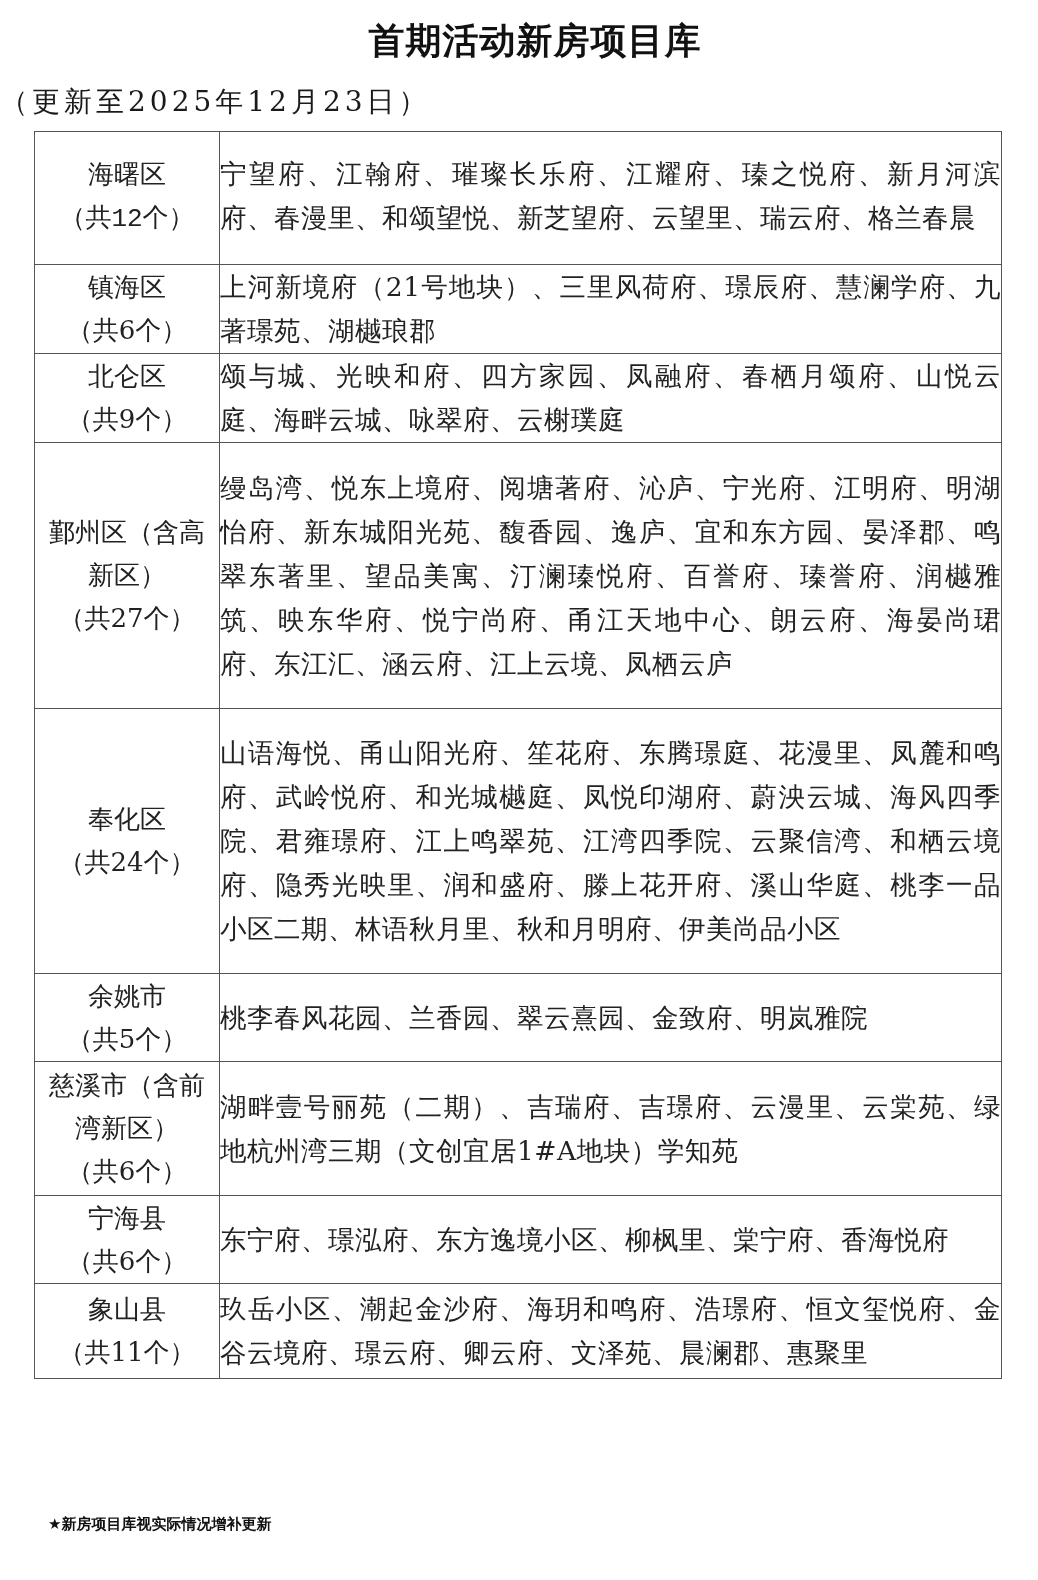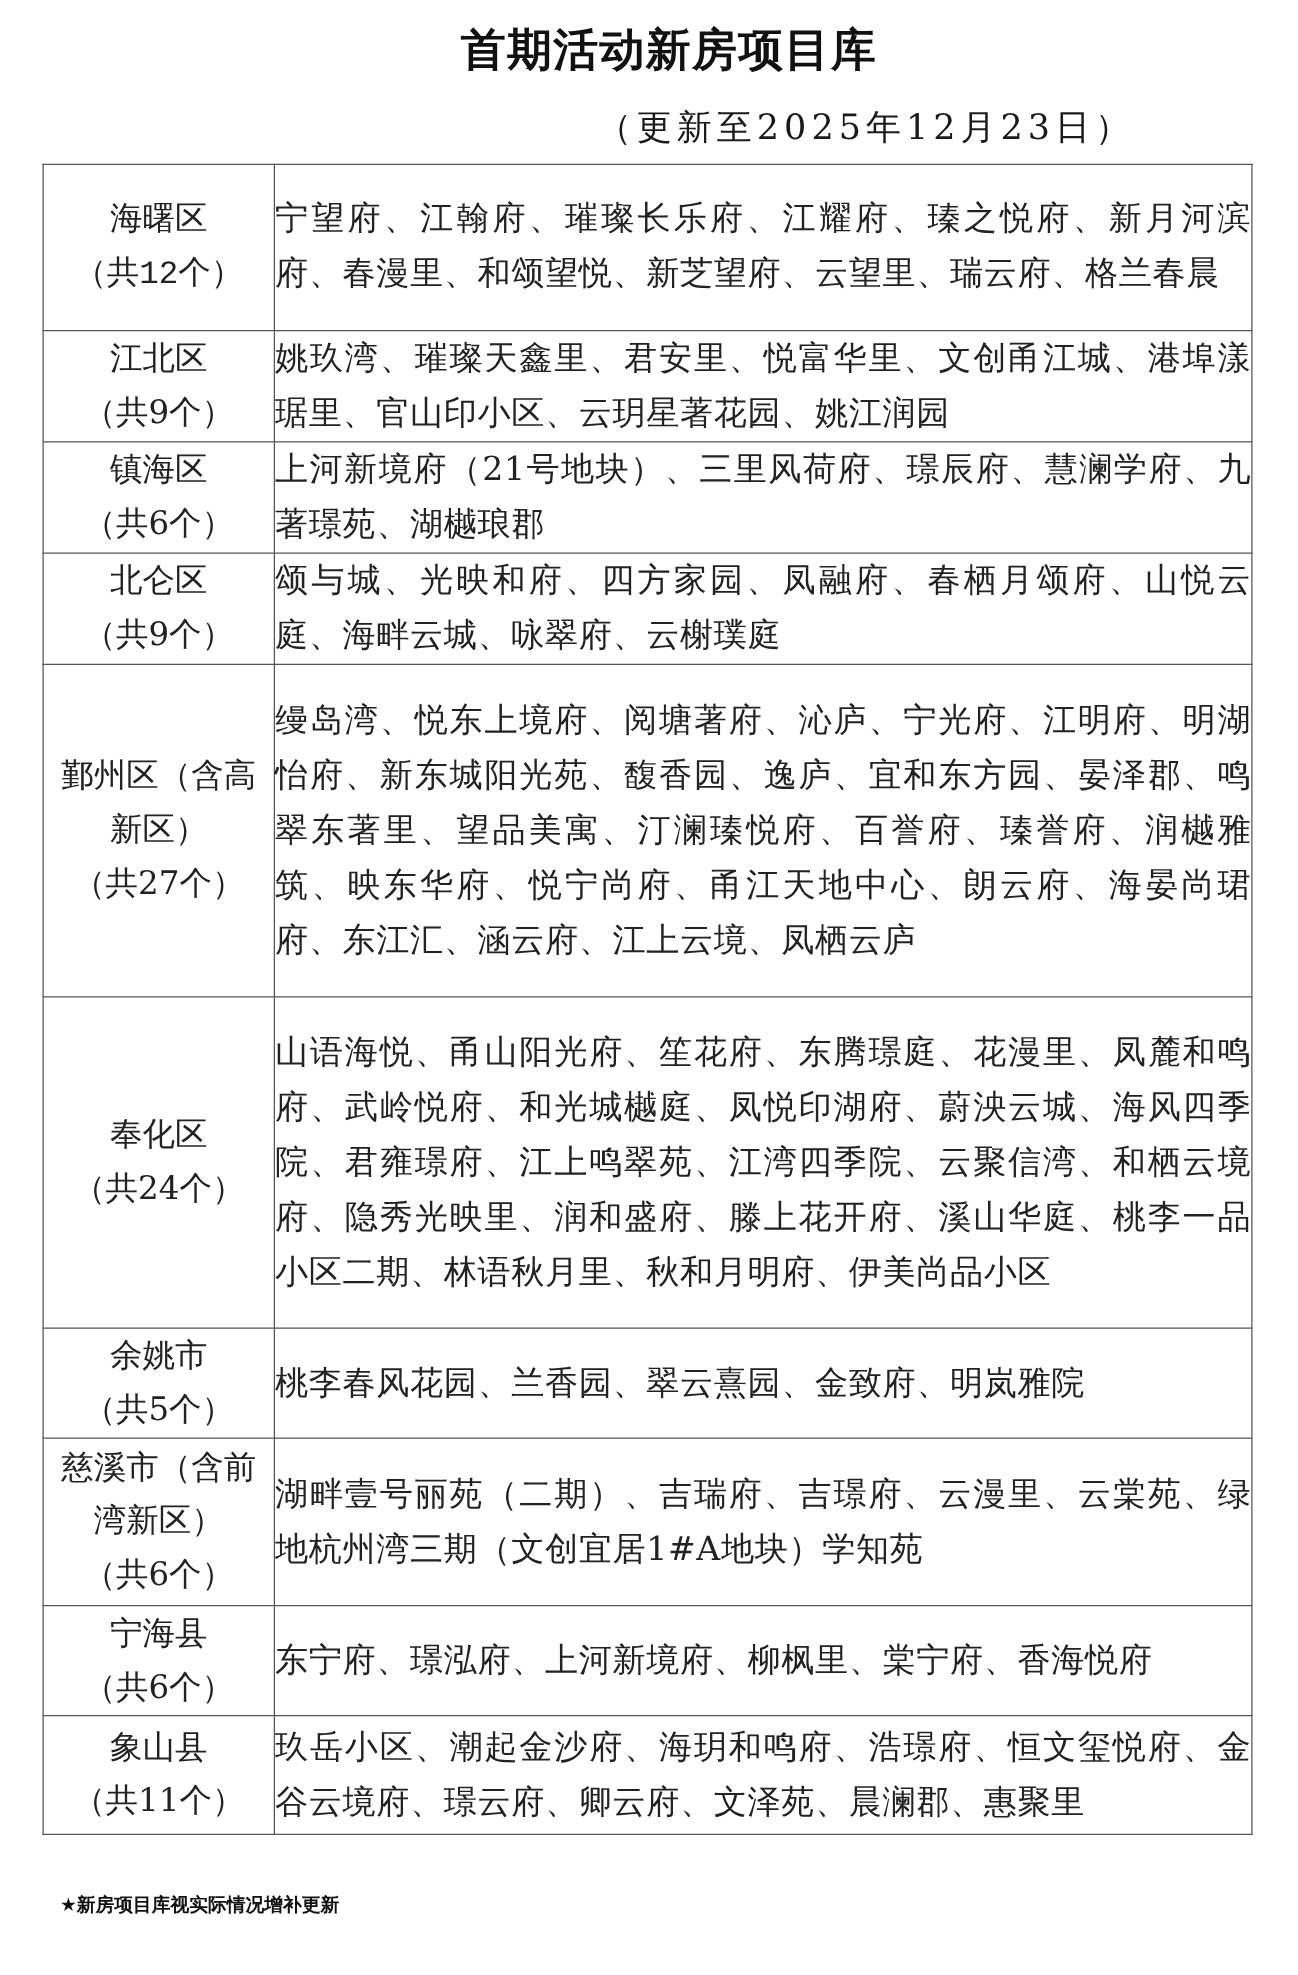--- a/index.html
+++ b/index.html
@@ -6,21 +6,21 @@
   body {
     width: 1038px; height: 1580px; position: relative; overflow: hidden;
     font-family: "DejaVu Serif", "Liberation Serif", serif; color: #1a1a1a;
   }
   .title {
     position: absolute; left: 16px; top: 18px; width: 1038px; text-align: center;
     font-family: "DejaVu Sans", "Liberation Sans", sans-serif;
     font-weight: bold; font-size: 36px; line-height: 46px; letter-spacing: 1px; color: #111;
   }
   .subtitle {
-    position: absolute; left: 0; top: 82px; width: 908px; text-align: right;
+    position: absolute; left: 0; top: 82px; width: 908px; text-align: left;
     font-size: 28px; line-height: 40px; letter-spacing: 4px; color: #1a1a1a;
   }
   table.projects {
     position: absolute; left: 34px; top: 131px; width: 968px;
     border-collapse: collapse; table-layout: fixed;
   }
   table.projects td {
     border: 1.5px solid #555; padding: 0; vertical-align: middle;
   }
   td.district {
@@ -45,27 +45,20 @@
 <div class="subtitle">（更新至2025年12月23日）</div>
 
 <table class="projects">
   <tbody>
     <tr style="height:133px;font-family:Liberation Mono, monospace;">
       <td class="district">
         <span class="name">海曙区</span>
         <span class="count">（共12个）</span>
       </td>
       <td class="projects-cell">宁望府、江翰府、璀璨长乐府、江耀府、瑧之悦府、新月河滨府、春漫里、和颂望悦、新芝望府、云望里、瑞云府、格兰春晨</td>
-    </tr>
-    <tr style="height:89px;">
-      <td class="district">
-        <span class="name">江北区</span>
-        <span class="count">（共9个）</span>
-      </td>
-      <td class="projects-cell">姚玖湾、璀璨天鑫里、君安里、悦富华里、文创甬江城、港埠漾琚里、官山印小区、云玥星著花园、姚江润园</td>
     </tr>
     <tr style="height:89px;">
       <td class="district">
         <span class="name">镇海区</span>
         <span class="count">（共6个）</span>
       </td>
       <td class="projects-cell">上河新境府（21号地块）、三里风荷府、璟辰府、慧澜学府、九著璟苑、湖樾琅郡</td>
     </tr>
     <tr style="height:89px;">
       <td class="district">
@@ -100,21 +93,21 @@
         <span class="name">慈溪市（含前湾新区）</span>
         <span class="count">（共6个）</span>
       </td>
       <td class="projects-cell">湖畔壹号丽苑（二期）、吉瑞府、吉璟府、云漫里、云棠苑、绿地杭州湾三期（文创宜居1#A地块）学知苑</td>
     </tr>
     <tr style="height:88px;margin-left:28px;">
       <td class="district">
         <span class="name">宁海县</span>
         <span class="count">（共6个）</span>
       </td>
-      <td class="projects-cell">东宁府、璟泓府、上河新境府、柳枫里、棠宁府、香海悦府</td>
+      <td class="projects-cell">东宁府、璟泓府、东方逸境小区、柳枫里、棠宁府、香海悦府</td>
     </tr>
     <tr style="height:95px;margin-top:28px;">
       <td class="district">
         <span class="name">象山县</span>
         <span class="count">（共11个）</span>
       </td>
       <td class="projects-cell">玖岳小区、潮起金沙府、海玥和鸣府、浩璟府、恒文玺悦府、金谷云境府、璟云府、卿云府、文泽苑、晨澜郡、惠聚里</td>
     </tr>
   </tbody>
 </table>

